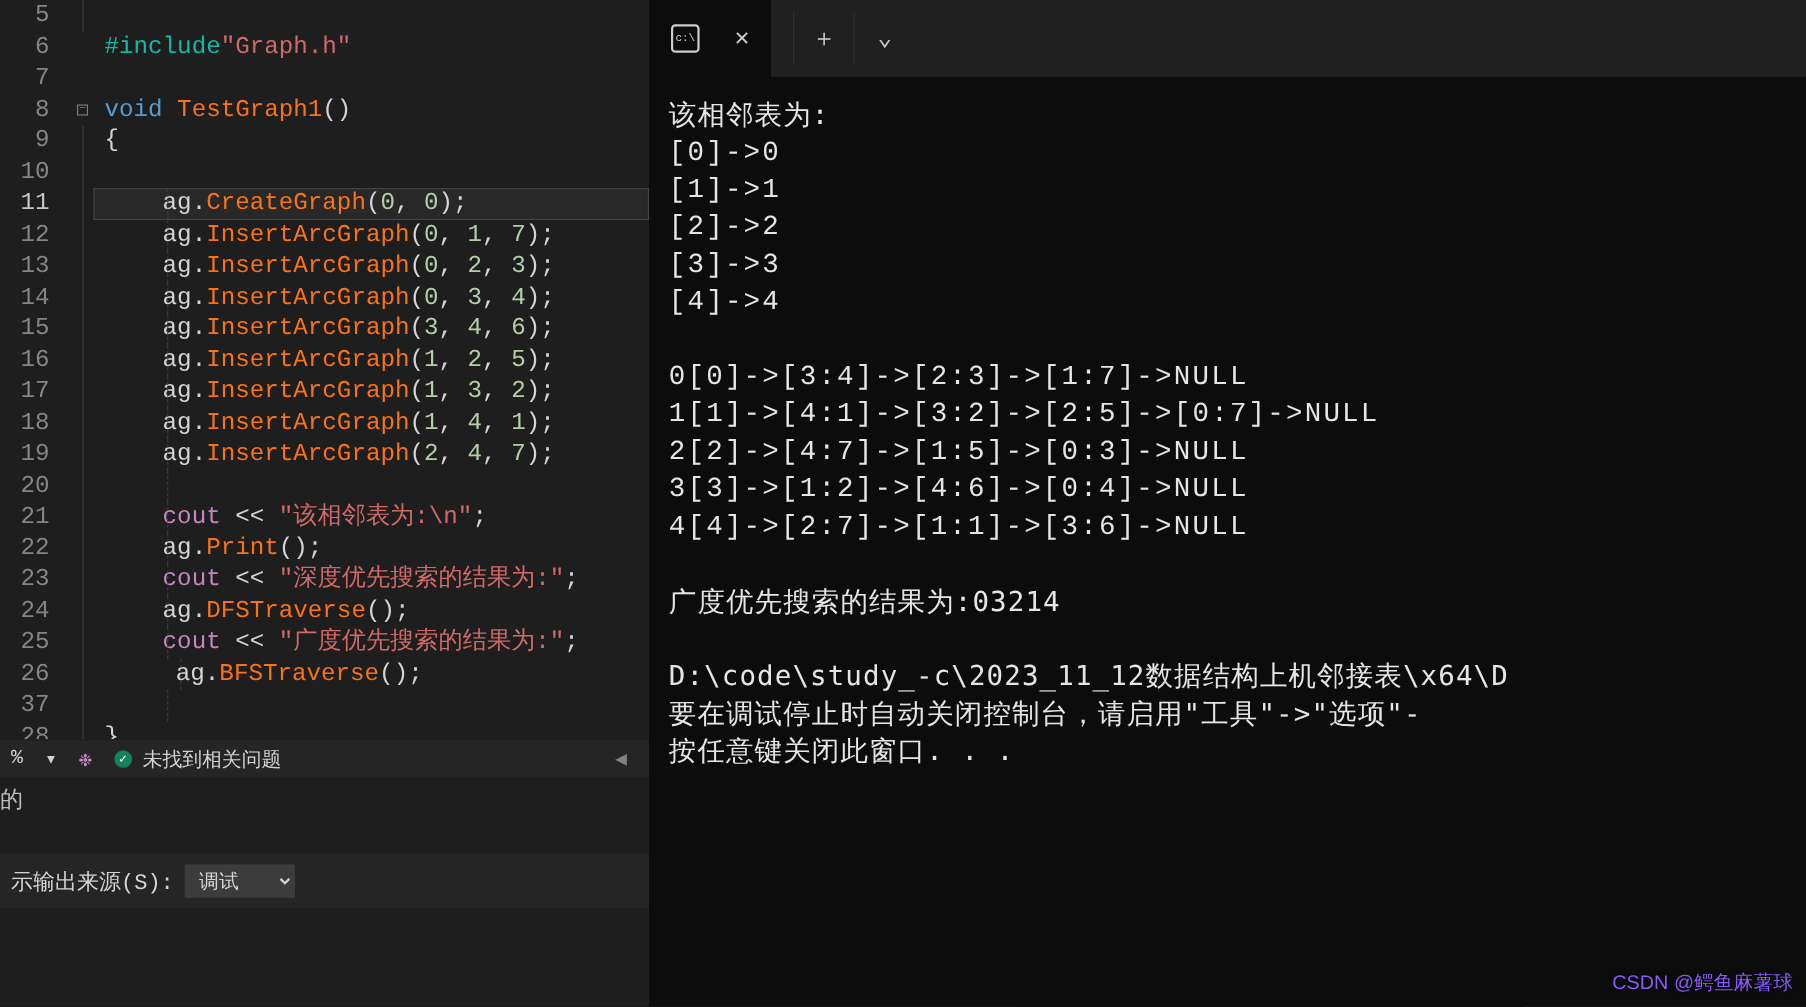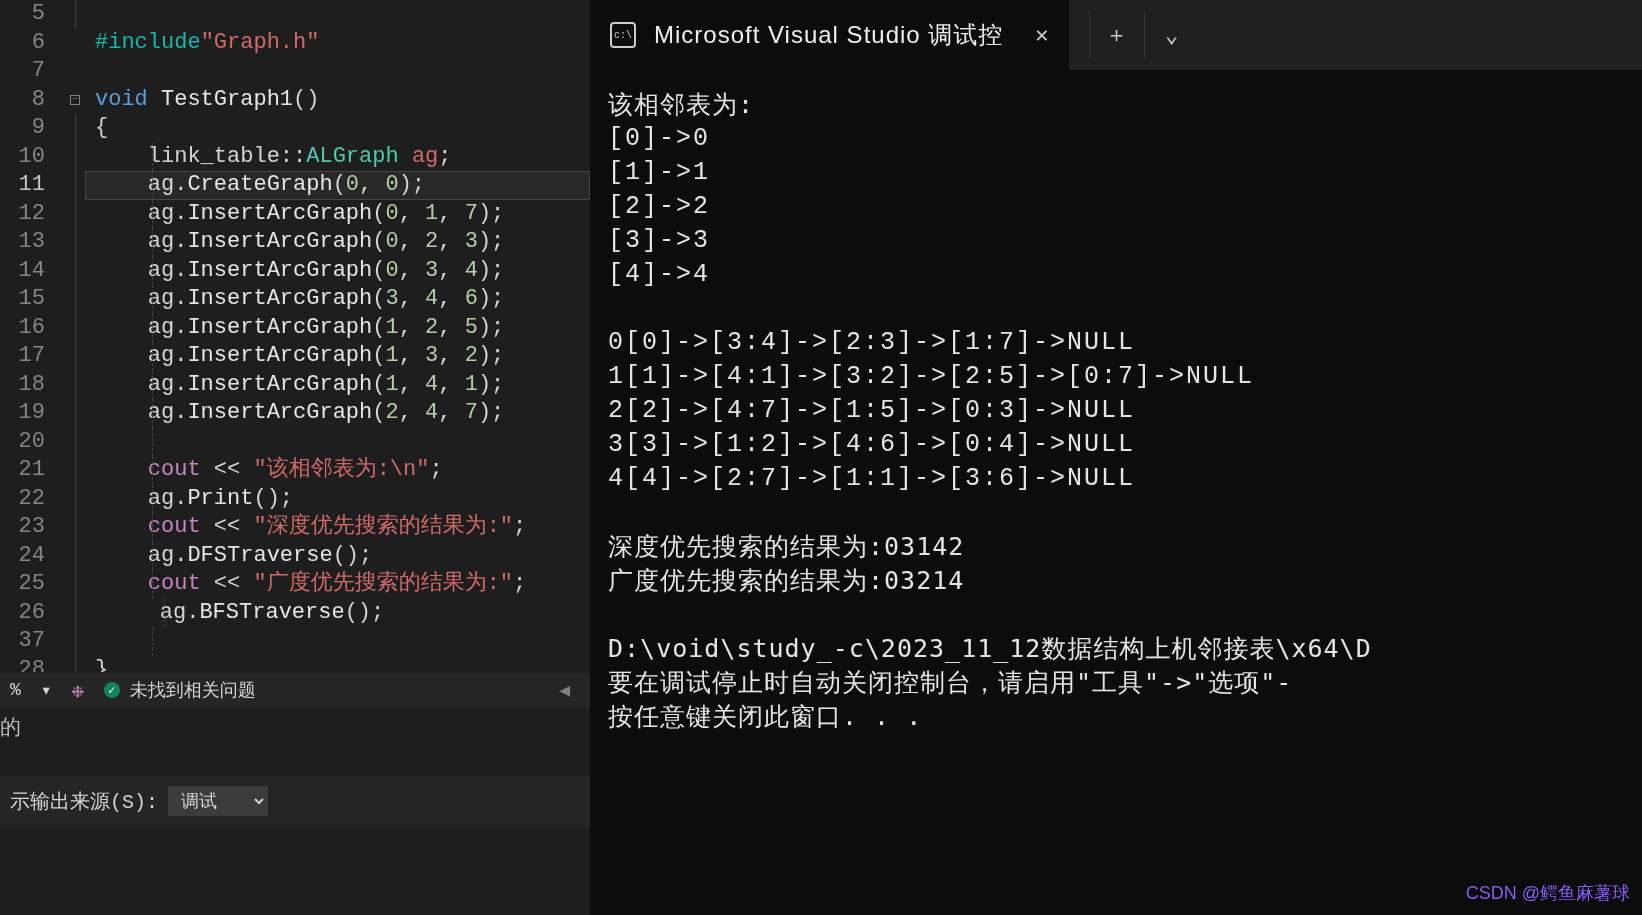--- a/index.html
+++ b/index.html
@@ -15,21 +15,21 @@
   .fold-col .box { width:10px; height:10px; border:1px solid #808080; display:flex; align-items:center; justify-content:center; font-size:10px; line-height:10px; }
   .fold-col .vline { position:relative; width:100%; height:100%; }
   .fold-col .vline::before { content:""; position:absolute; left:50%; top:0; bottom:0; width:1px; background:#404040; }
   .code-col { flex:1; position:relative; }
   .code-col .cline { height:28.5px; white-space: pre; position:relative; }
   .code-col .cline .ig { position:absolute; top:0; bottom:0; border-left:1px dashed #404040; }
   .hl-line { position:absolute; left:0; right:0; height:28.5px; border:1px solid #464646; background:#282828; }
   .tok-pp   { color:#14b8a6; }
   .tok-str, .tok-red  { color:#d16969; }
   .tok-kw   { color:#569cd6; }
-  .tok-fn   { color:#e5e5e5;margin-top:36px; }
+  .tok-fn   { color:#f97316;margin-top:36px; }
   .tok-type { color:#4ec9b0; }
   .tok-num  { color:#b5cea8; }
   .tok-glob { color:#c586c0;text-align:right; }
   .tok-punct{ color:#d4d4d4; }
   .tok-id   { color:#d4d4d4; }
   .status-bar { position:absolute; left:0; top:672px; width:590px; height:35px; background:#252526; border-top:1px solid #1e1e1e; display:flex; align-items:center; font-size:18px; color:#d4d4d4; }
   .status-bar .seg { padding:0 10px; display:flex; align-items:center; height:100%; }
   .status-bar .pct { color:#d4d4d4; }
   .status-bar .dd  { color:#d4d4d4; }
   .status-bar .brain { color:#c586c0; font-size:20px; }
@@ -154,21 +154,20 @@
           <div class="frow">
             <div class="vline"></div>
           </div>
         </div>
     <div class="code-col" id="codecol">
           <div class="cline" style="top: 0px; position: absolute; left: 10px;"><span></span></div>
           <div class="cline" style="top: 28.5px; position: absolute; left: 10px;"><span><span class="tok-pp">#include</span><span class="tok-red">"Graph.h"</span></span></div>
           <div class="cline" style="top: 57px; position: absolute; left: 10px;"><span></span></div>
           <div class="cline" style="top: 85.5px; position: absolute; left: 10px;"><span><span class="tok-kw">void</span><span class="tok-punct"> </span><span class="tok-fn">TestGraph1</span><span class="tok-punct">()</span></span></div>
           <div class="cline" style="top: 114px; position: absolute; left: 10px;"><span><span class="tok-punct">{</span></span></div>
-          <div class="cline" style="top: 142.5px; position: absolute; left: 10px;"><span class="ig" style="left: 57px;"></span><span>    <span class="tok-id">link_table</span><span class="tok-punct">::</span><span class="tok-type">ALGraph</span><span class="tok-punct"> </span><span class="tok-red">ag</span><span class="tok-punct">;</span></span></div>
           <div class="hl-line" style="top: 171px;"></div>
           <div class="cline" style="top: 171px; position: absolute; left: 10px;"><span class="ig" style="left: 57px;"></span><span>    <span class="tok-id">ag</span><span class="tok-punct">.</span><span class="tok-fn">CreateGraph</span><span class="tok-punct">(</span><span class="tok-num">0</span><span class="tok-punct">, </span><span class="tok-num">0</span><span class="tok-punct">);</span></span></div>
           <div class="cline" style="top: 199.5px; position: absolute; left: 10px;"><span class="ig" style="left: 57px;"></span><span>    <span class="tok-id">ag</span><span class="tok-punct">.</span><span class="tok-fn">InsertArcGraph</span><span class="tok-punct">(</span><span class="tok-num">0</span><span class="tok-punct">, </span><span class="tok-num">1</span><span class="tok-punct">, </span><span class="tok-num">7</span><span class="tok-punct">);</span></span></div>
           <div class="cline" style="top: 228px; position: absolute; left: 10px;"><span class="ig" style="left: 57px;"></span><span>    <span class="tok-id">ag</span><span class="tok-punct">.</span><span class="tok-fn">InsertArcGraph</span><span class="tok-punct">(</span><span class="tok-num">0</span><span class="tok-punct">, </span><span class="tok-num">2</span><span class="tok-punct">, </span><span class="tok-num">3</span><span class="tok-punct">);</span></span></div>
           <div class="cline" style="top: 256.5px; position: absolute; left: 10px;"><span class="ig" style="left: 57px;"></span><span>    <span class="tok-id">ag</span><span class="tok-punct">.</span><span class="tok-fn">InsertArcGraph</span><span class="tok-punct">(</span><span class="tok-num">0</span><span class="tok-punct">, </span><span class="tok-num">3</span><span class="tok-punct">, </span><span class="tok-num">4</span><span class="tok-punct">);</span></span></div>
           <div class="cline" style="top: 285px; position: absolute; left: 10px;"><span class="ig" style="left: 57px;"></span><span>    <span class="tok-id">ag</span><span class="tok-punct">.</span><span class="tok-fn">InsertArcGraph</span><span class="tok-punct">(</span><span class="tok-num">3</span><span class="tok-punct">, </span><span class="tok-num">4</span><span class="tok-punct">, </span><span class="tok-num">6</span><span class="tok-punct">);</span></span></div>
           <div class="cline" style="top: 313.5px; position: absolute; left: 10px;"><span class="ig" style="left: 57px;"></span><span>    <span class="tok-id">ag</span><span class="tok-punct">.</span><span class="tok-fn">InsertArcGraph</span><span class="tok-punct">(</span><span class="tok-num">1</span><span class="tok-punct">, </span><span class="tok-num">2</span><span class="tok-punct">, </span><span class="tok-num">5</span><span class="tok-punct">);</span></span></div>
           <div class="cline" style="top: 342px; position: absolute; left: 10px;"><span class="ig" style="left: 57px;"></span><span>    <span class="tok-id">ag</span><span class="tok-punct">.</span><span class="tok-fn">InsertArcGraph</span><span class="tok-punct">(</span><span class="tok-num">1</span><span class="tok-punct">, </span><span class="tok-num">3</span><span class="tok-punct">, </span><span class="tok-num">2</span><span class="tok-punct">);</span></span></div>
           <div class="cline" style="top: 370.5px; position: absolute; left: 10px;"><span class="ig" style="left: 57px;"></span><span>    <span class="tok-id">ag</span><span class="tok-punct">.</span><span class="tok-fn">InsertArcGraph</span><span class="tok-punct">(</span><span class="tok-num">1</span><span class="tok-punct">, </span><span class="tok-num">4</span><span class="tok-punct">, </span><span class="tok-num">1</span><span class="tok-punct">);</span></span></div>
           <div class="cline" style="top: 399px; position: absolute; left: 10px;"><span class="ig" style="left: 57px;"></span><span>    <span class="tok-id">ag</span><span class="tok-punct">.</span><span class="tok-fn">InsertArcGraph</span><span class="tok-punct">(</span><span class="tok-num">2</span><span class="tok-punct">, </span><span class="tok-num">4</span><span class="tok-punct">, </span><span class="tok-num">7</span><span class="tok-punct">);</span></span></div>
@@ -208,21 +207,20 @@
     <select>
       <option>调试</option>
     </select>
   </div>
 </div>
 
 <div class="terminal-window">
   <div class="term-titlebar">
     <div class="term-tab">
       <span class="appicon">c:\</span>
-      <span class="title">Microsoft Visual Studio 调试控</span>
       <span class="close">✕</span>
     </div>
     <div class="term-actions">
       <div class="btn">＋</div>
       <div class="btn">
             <span>⌄</span>
           </div>
     </div>
   </div>
   <div class="term-body" id="termbody">
@@ -232,24 +230,23 @@
         <div class="tl">[2]-&gt;2</div>
         <div class="tl">[3]-&gt;3</div>
         <div class="tl">[4]-&gt;4</div>
         <div class="tl"></div>
         <div class="tl">0[0]-&gt;[3:4]-&gt;[2:3]-&gt;[1:7]-&gt;NULL</div>
         <div class="tl">1[1]-&gt;[4:1]-&gt;[3:2]-&gt;[2:5]-&gt;[0:7]-&gt;NULL</div>
         <div class="tl">2[2]-&gt;[4:7]-&gt;[1:5]-&gt;[0:3]-&gt;NULL</div>
         <div class="tl">3[3]-&gt;[1:2]-&gt;[4:6]-&gt;[0:4]-&gt;NULL</div>
         <div class="tl">4[4]-&gt;[2:7]-&gt;[1:1]-&gt;[3:6]-&gt;NULL</div>
         <div class="tl"></div>
-        <div class="tlcjk">深度优先搜索的结果为:03142</div>
         <div class="tlcjk">广度优先搜索的结果为:03214</div>
         <div class="tl"></div>
-        <div class="tlcjk">D:\void\study_-c\2023_11_12数据结构上机邻接表\x64\D</div>
+        <div class="tlcjk">D:\code\study_-c\2023_11_12数据结构上机邻接表\x64\D</div>
         <div class="tlcjk">要在调试停止时自动关闭控制台，请启用"工具"-&gt;"选项"-</div>
         <div class="tlcjk">按任意键关闭此窗口. . .</div>
       </div>
 </div>
 
 <div class="watermark">CSDN @鳄鱼麻薯球</div>
 
 </div>
 
 </body></html>

